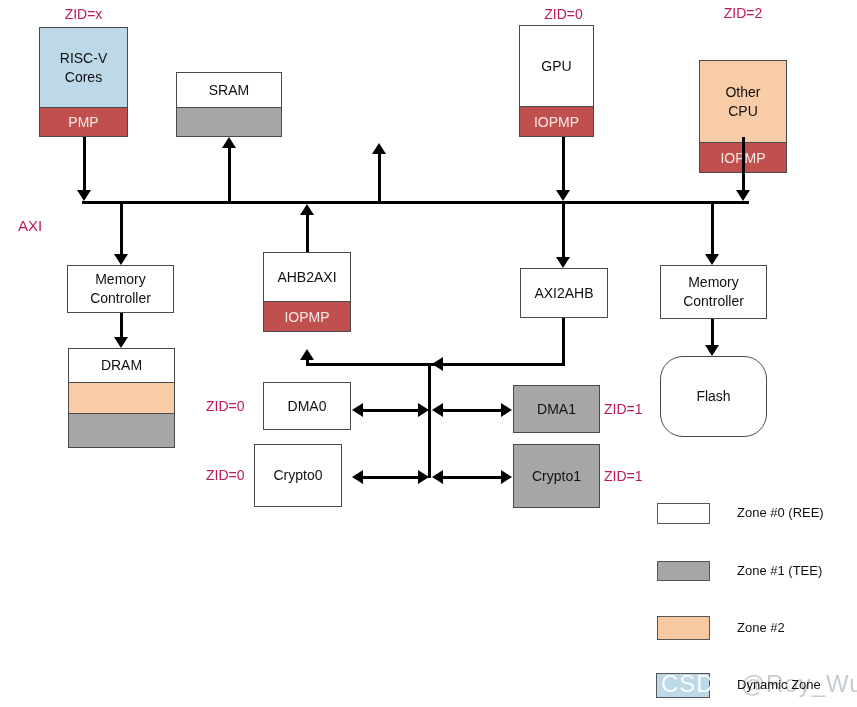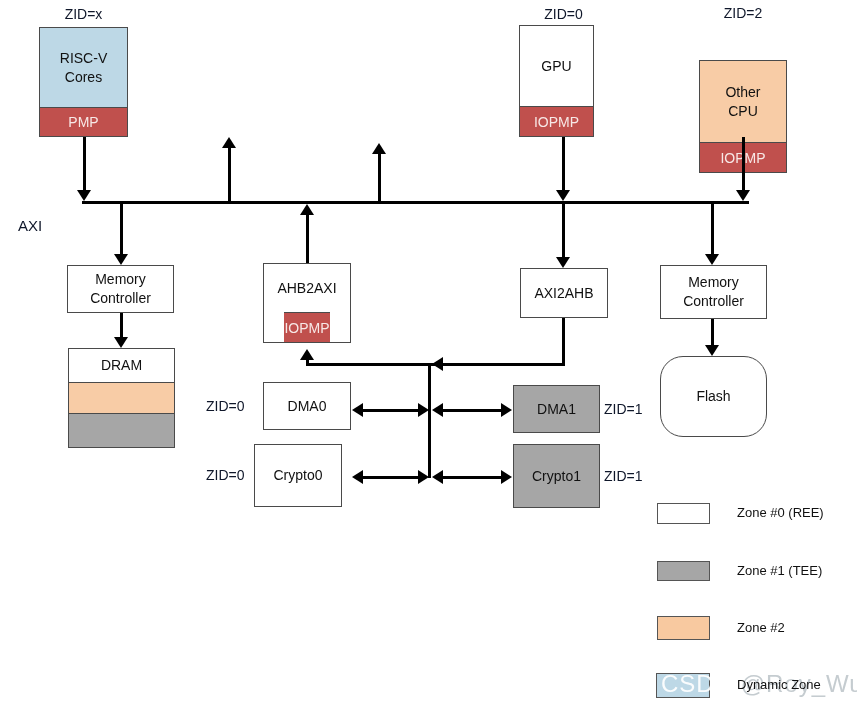--- a/index.html
+++ b/index.html
@@ -22,21 +22,21 @@
   }
   .sect{box-sizing:border-box;border-top:1px solid #4a4a4a;}
   
   .ln{position:absolute;background:#000;}
   .arr{position:absolute;width:0;height:0;}
   .arr.down{border-left:7px solid transparent;border-right:7px solid transparent;border-top:11px solid #000;}
   .arr.up{border-left:7px solid transparent;border-right:7px solid transparent;border-bottom:11px solid #000;}
   .arr.left{border-top:7px solid transparent;border-bottom:7px solid transparent;border-right:11px solid #000;}
   .arr.right{border-top:7px solid transparent;border-bottom:7px solid transparent;border-left:11px solid #000;}
   
-  .lbl{position:absolute;font-size:14px;color:#0f172a;white-space:nowrap;}
+  .lbl{position:absolute;font-size:14px;color:#be185d;white-space:nowrap;}
   .lbl.center{text-align:center;}
   
   .swatch{position:absolute;border:1px solid #555;box-sizing:border-box;z-index:1;}
   .lg-label{position:absolute;font-size:13px;color:#111;z-index:3;white-space:nowrap;}
   
   #watermark{
     position:absolute;left:661px;top:670px;z-index:2;font-size:24px;
     letter-spacing:1px;white-space:nowrap;pointer-events:none;
   }
   #watermark .wm-brand{color:rgba(255,255,255,0.92);}
@@ -47,20 +47,24 @@
 
 <div id="canvas">
 
   <div class="lbl center" style="left:39px;top:6px;width:89px;">ZID=x</div>
   <div class="node" style="left:39px;top:27px;width:89px;height:110px;">
     <div class="title" style="background-color: rgb(189, 216, 230);">RISC-V
 Cores</div>
     <div class="band" style="height: 29px; background-color: rgb(192, 80, 77);">PMP</div>
   </div>
 
+  <div class="node" style="left:176px;top:72px;width:106px;height:65px;">
+    <div class="title">SRAM</div>
+    <div class="band" style="height: 29px; background-color: rgb(166, 166, 166);"></div>
+  </div>
 
 
   <div class="lbl center" style="left:519px;top:6px;width:89px;">ZID=0</div>
   <div class="node" style="left:519px;top:25px;width:75px;height:112px;">
     <div class="title">GPU</div>
     <div class="band" style="height: 30px; background-color: rgb(192, 80, 77);">IOPMP</div>
   </div>
 
   <div class="lbl center" style="left:699px;top:5px;width:88px;">ZID=2</div>
   <div class="node" style="left:699px;top:24px;width:88px;height:113px;margin-top:36px;">
@@ -97,21 +101,21 @@
   <div class="arr down" style="left:705px;top:254px;"></div>
 
   <div class="ln" style="left:742px;top:137px;width:3px;height:54px;"></div>
   <div class="arr down" style="left:736px;top:190px;"></div>
 
   <div class="node" style="left:67px;top:265px;width:107px;height:48px;">
     <div class="title">Memory
 Controller</div>
   </div>
 
-  <div class="node" style="left:263px;top:263px;width:88px;height:80px;align-items:center;">
+  <div class="node" style="left:263px;top:252px;width:88px;height:80px;">
     <div class="title">AHB2AXI</div>
     <div class="band" style="height: 30px; background-color: rgb(192, 80, 77);">IOPMP</div>
   </div>
 
   <div class="node" style="left:520px;top:268px;width:88px;height:50px;">
     <div class="title">AXI2AHB</div>
   </div>
 
   <div class="node" style="left:660px;top:265px;width:107px;height:54px;">
     <div class="title">Memory

